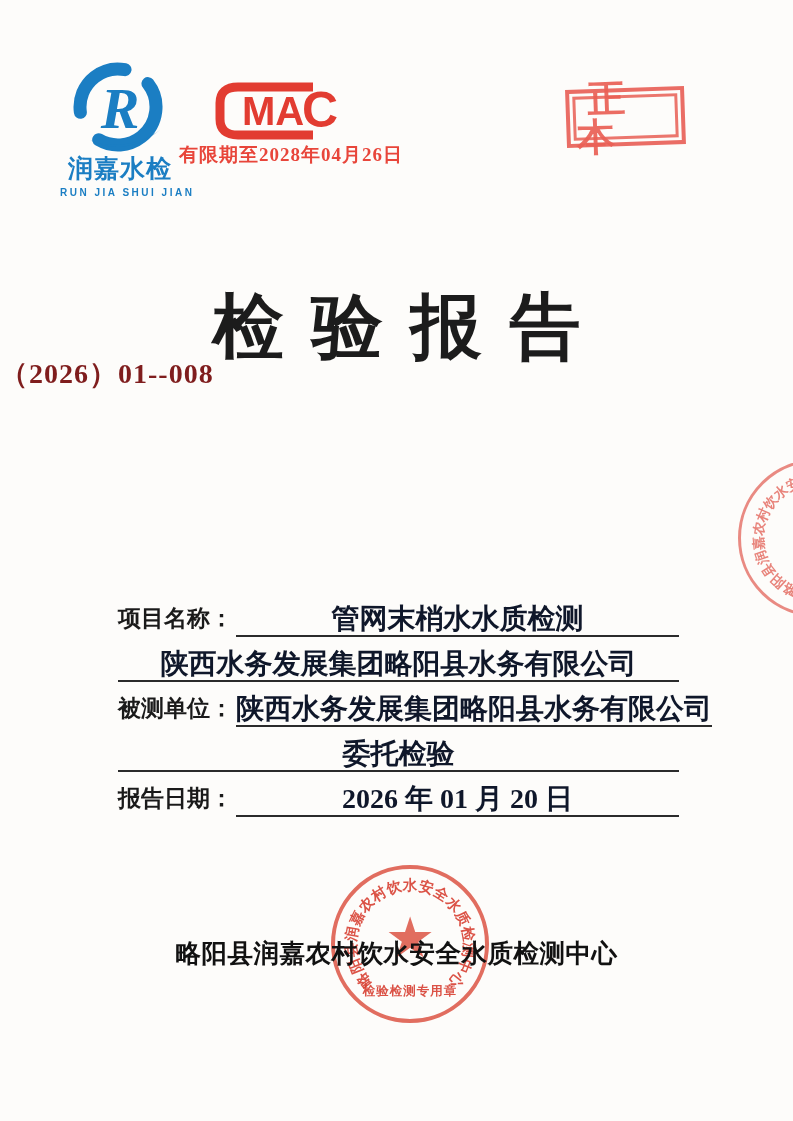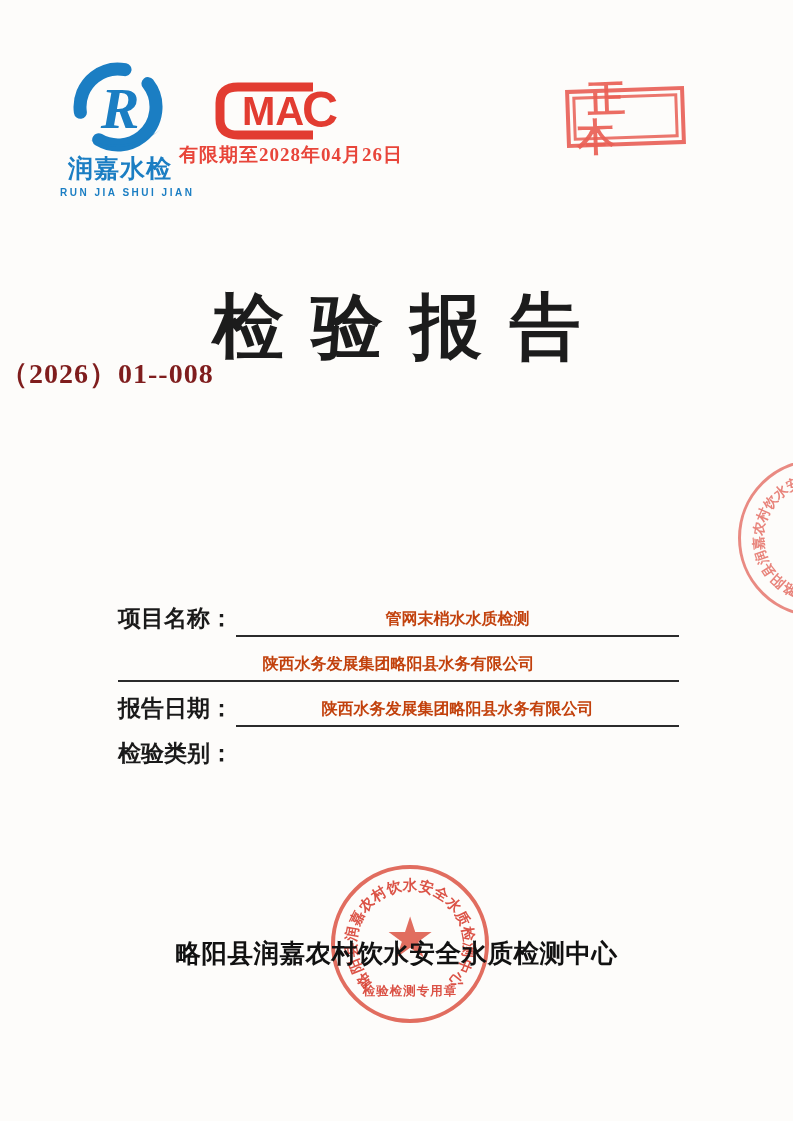--- a/index.html
+++ b/index.html
@@ -76,21 +76,21 @@
     display:flex;align-items:flex-start;
   }
   .field-label{
     flex:0 0 118px;
     font-family:"Liberation Sans","DejaVu Sans",sans-serif;
     font-weight:bold;font-size:23px;color:#1a1a1a;
     line-height:32px;white-space:nowrap;
   }
   .field-line{
     flex:1;border-bottom:2px solid #2b2b2b;
-    text-align:center;font-weight:bold;font-size:16px;color:#c2410c;
+    text-align:center;font-weight:bold;font-size:28px;color:#0f172a;
     line-height:33px;white-space:nowrap;
   }
   .row-0{top:602px;} .row-1{top:647px;} .row-2{top:692px;} .row-3{top:737px;} .row-4{top:782px;}
   
   .round-stamp{position:absolute;width:158px;height:158px;}
   .stamp-main{left:331px;top:865px;}
   .stamp-side{left:738px;top:459px;}
   .stamp-circle{
     position:absolute;inset:0;border-radius:50%;box-sizing:border-box;
   }
@@ -173,27 +173,29 @@
 
   <div class="fields">
     <div class="field-row row-0">
       <span class="field-label">项目名称：</span>
       <span class="field-line">管网末梢水水质检测</span>
     </div>
     <div class="field-row row-1">
       <span class="field-line">陕西水务发展集团略阳县水务有限公司</span>
     </div>
     <div class="field-row row-2">
+      <span class="field-label">被测单位：</span>
+      <span class="field-line">陕西水务发展集团略阳县水务有限公司</span>
+    </div>
+    <div class="field-row row-3">
+      <span class="field-line">委托检验</span>
+    </div>
+    <div class="field-row row-4">
       <span class="field-label">报告日期：</span>
-      <span class="field-line">陕西水务发展集团略阳县水务有限公司</span>
-    </div>
-    <div class="field-row row-3">
-      <span class="field-label">检验类别：</span>
-    </div>
-    <div class="field-row row-4">
+      <span class="field-line">2026 年 01 月 20 日</span>
     </div>
   </div>
 
   <div class="round-stamp stamp-main">
     <div class="stamp-circle"></div>
     <div class="stamp-star">★</div>
     <div>
         <span class="arc-char" style="transform: rotate(-128deg) translateY(-59px);">略</span>
         <span class="arc-char" style="transform: rotate(-112deg) translateY(-59px);">阳</span>
         <span class="arc-char" style="transform: rotate(-96deg) translateY(-59px);">县</span>

